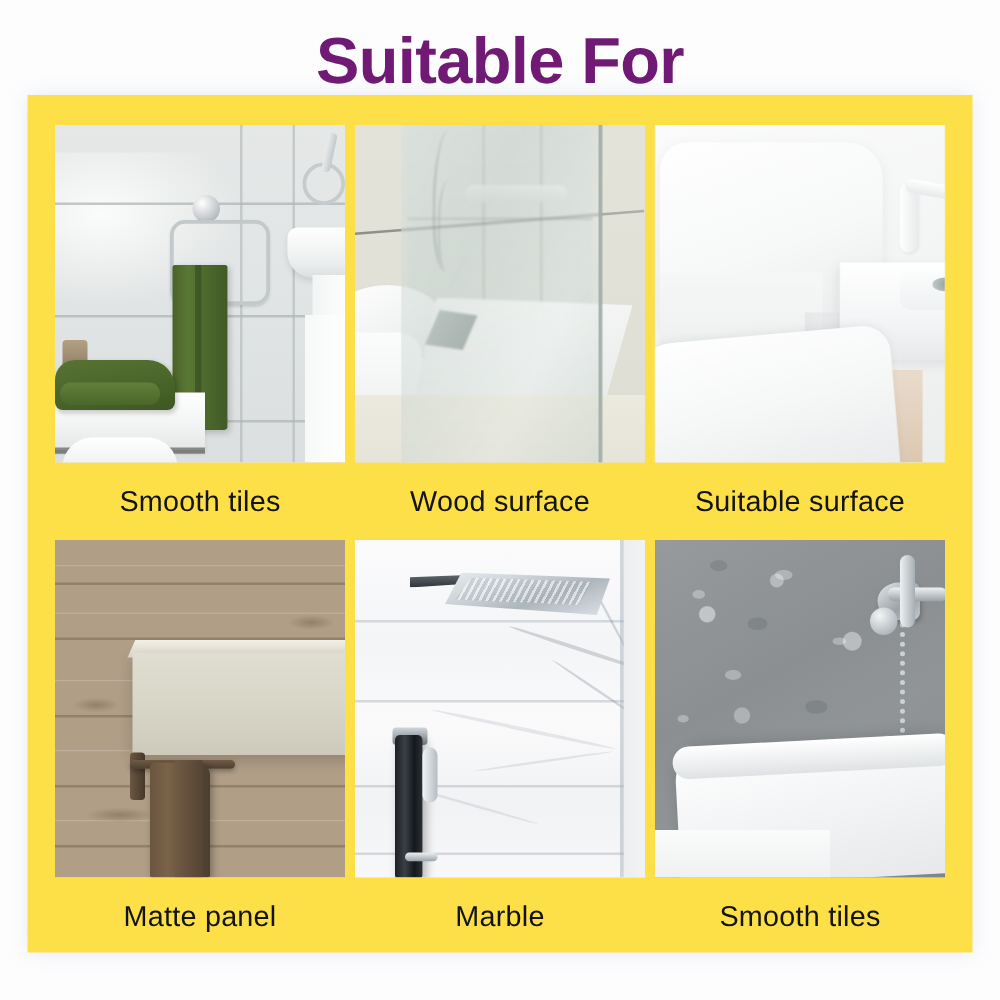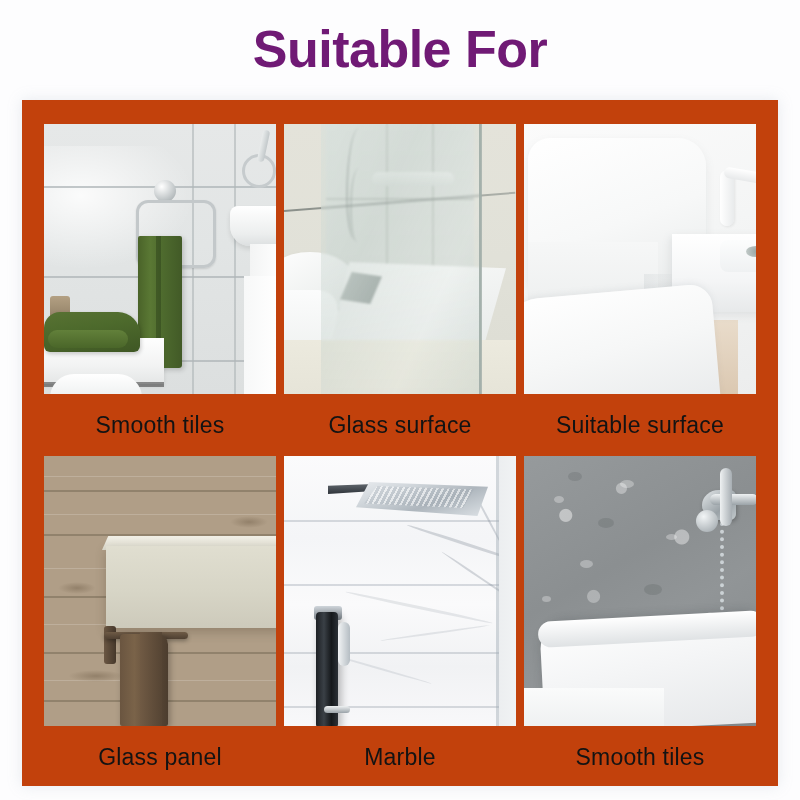--- a/index.html
+++ b/index.html
@@ -18,23 +18,23 @@
     font-size:52px;
     font-weight:700;
     letter-spacing:-0.5px;
     color:#701a75;
     line-height:62px;
   }
 
   
   .card{
     position:absolute;
-    left:22px;top:100px;
+    left:22px;top:76px;
     width:756px;height:686px;
-    background:#c2410c;
+    background:#fde047;
     box-shadow:0 0 14px rgba(150,165,180,.22);
   }
 
   .grid{
     position:absolute;
     left:22px;top:24px;
     width:712px;height:640px;
     display:grid;
     grid-template-columns:1fr 1fr 1fr;
     grid-template-rows:270px 62px 270px 62px;
@@ -347,21 +347,21 @@
           <div class="basin"></div>
           <div class="basin-in"></div>
           <div class="drainhole"></div>
           <div class="tap"></div>
           <div class="tap-h"></div>
           <div class="seat"></div>
         </div>
       </div>
 
       <div class="caption">Smooth tiles</div>
-      <div class="caption">Glass surface</div>
+      <div class="caption">Wood surface</div>
       <div class="caption">Suitable surface</div>
 
       <div class="cell">
         <div class="scene t4">
           <div class="plank" style="top:34px"></div>
           <div class="plank" style="top:78px"></div>
           <div class="plank" style="top:140px"></div>
           <div class="plank" style="top:196px"></div>
           <div class="plank" style="top:244px"></div>
           <div class="grain" style="top:20px"></div>
@@ -420,19 +420,19 @@
           <div class="bracket"></div>
           <div class="knob"></div>
           <div class="spout"></div>
           <div class="handle"></div>
           <div class="tub"></div>
           <div class="tubrim"></div>
           <div class="tubfront"></div>
         </div>
       </div>
 
-      <div class="caption">Glass panel</div>
+      <div class="caption">Matte panel</div>
       <div class="caption">Marble</div>
       <div class="caption">Smooth tiles</div>
 
     </div>
   </div>
 </div>
 
 </body></html>

